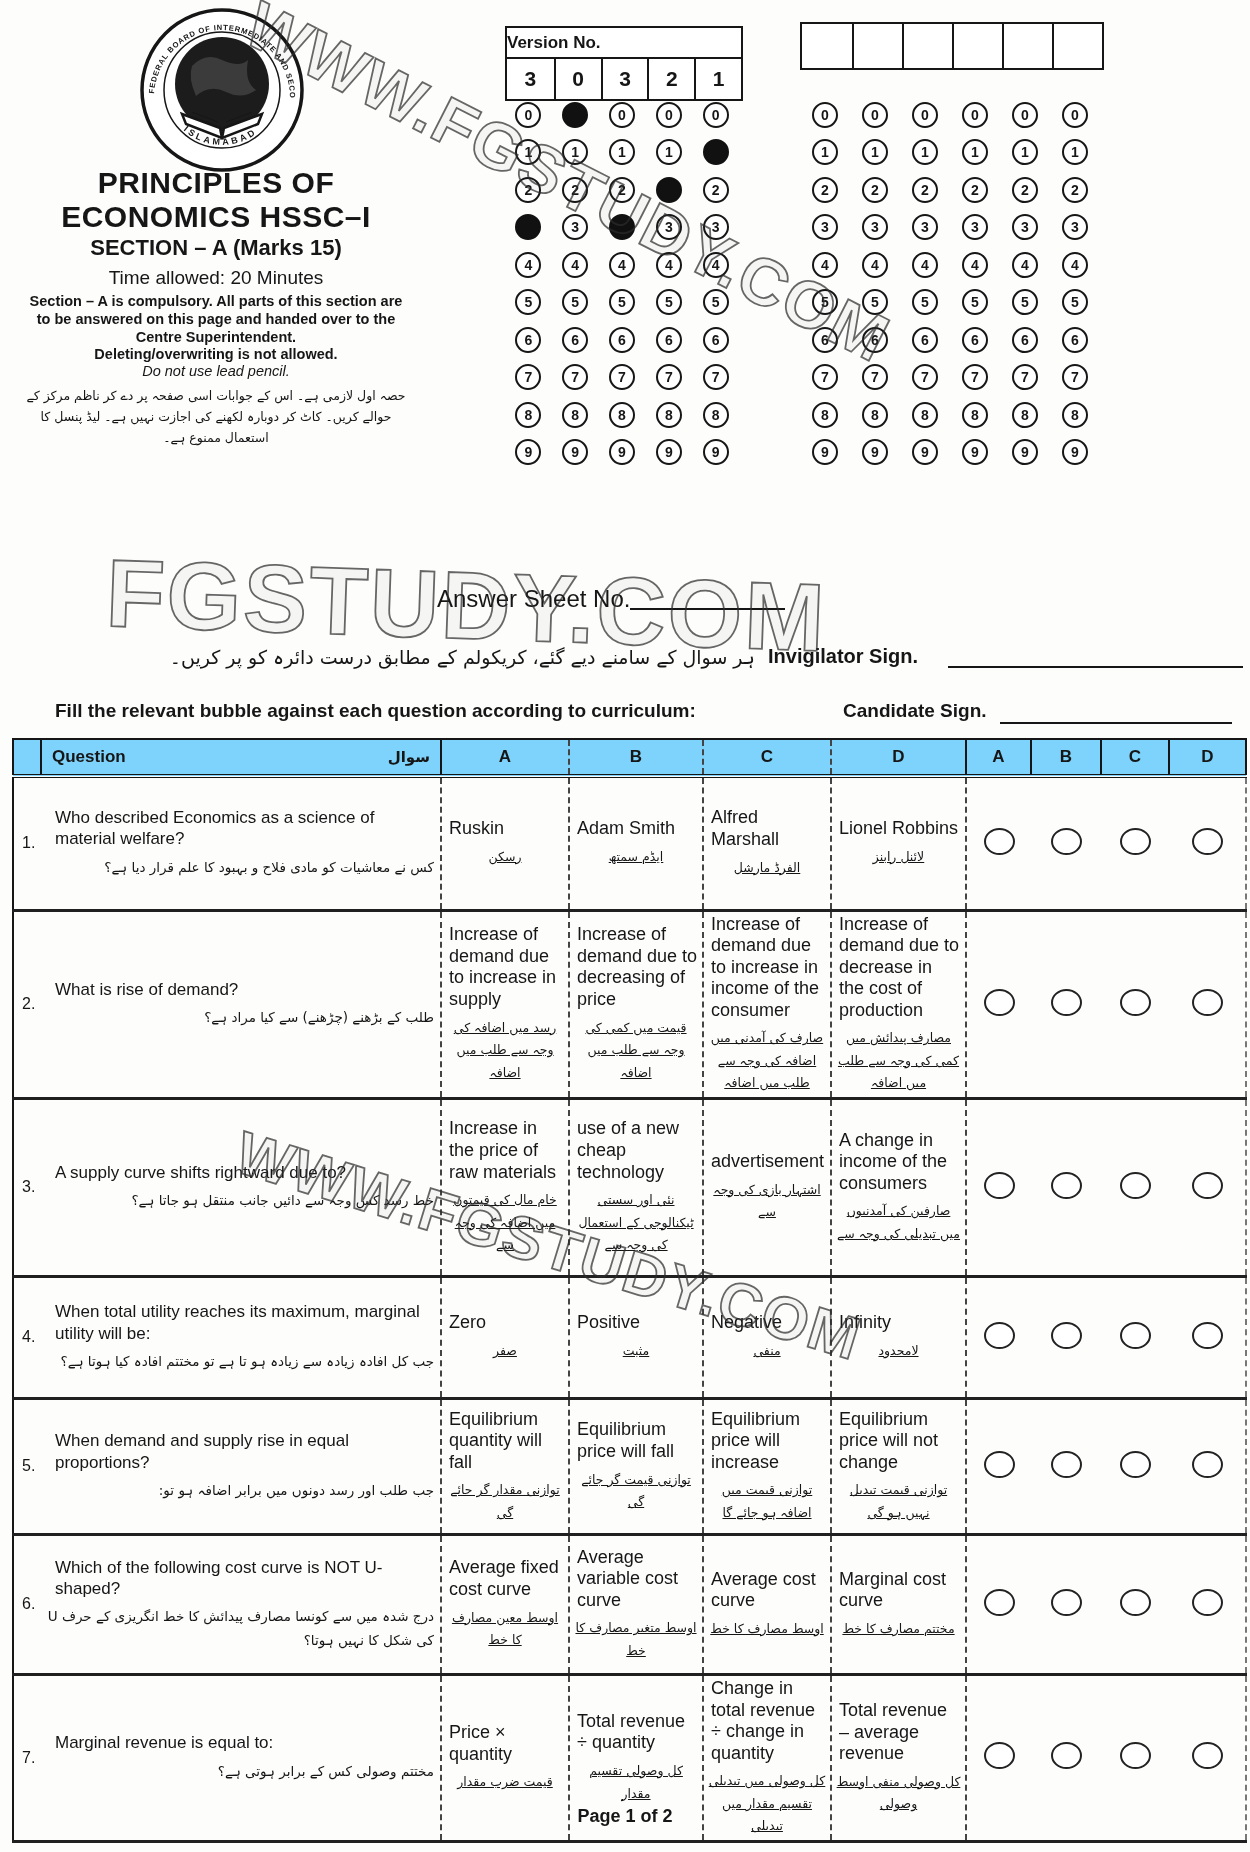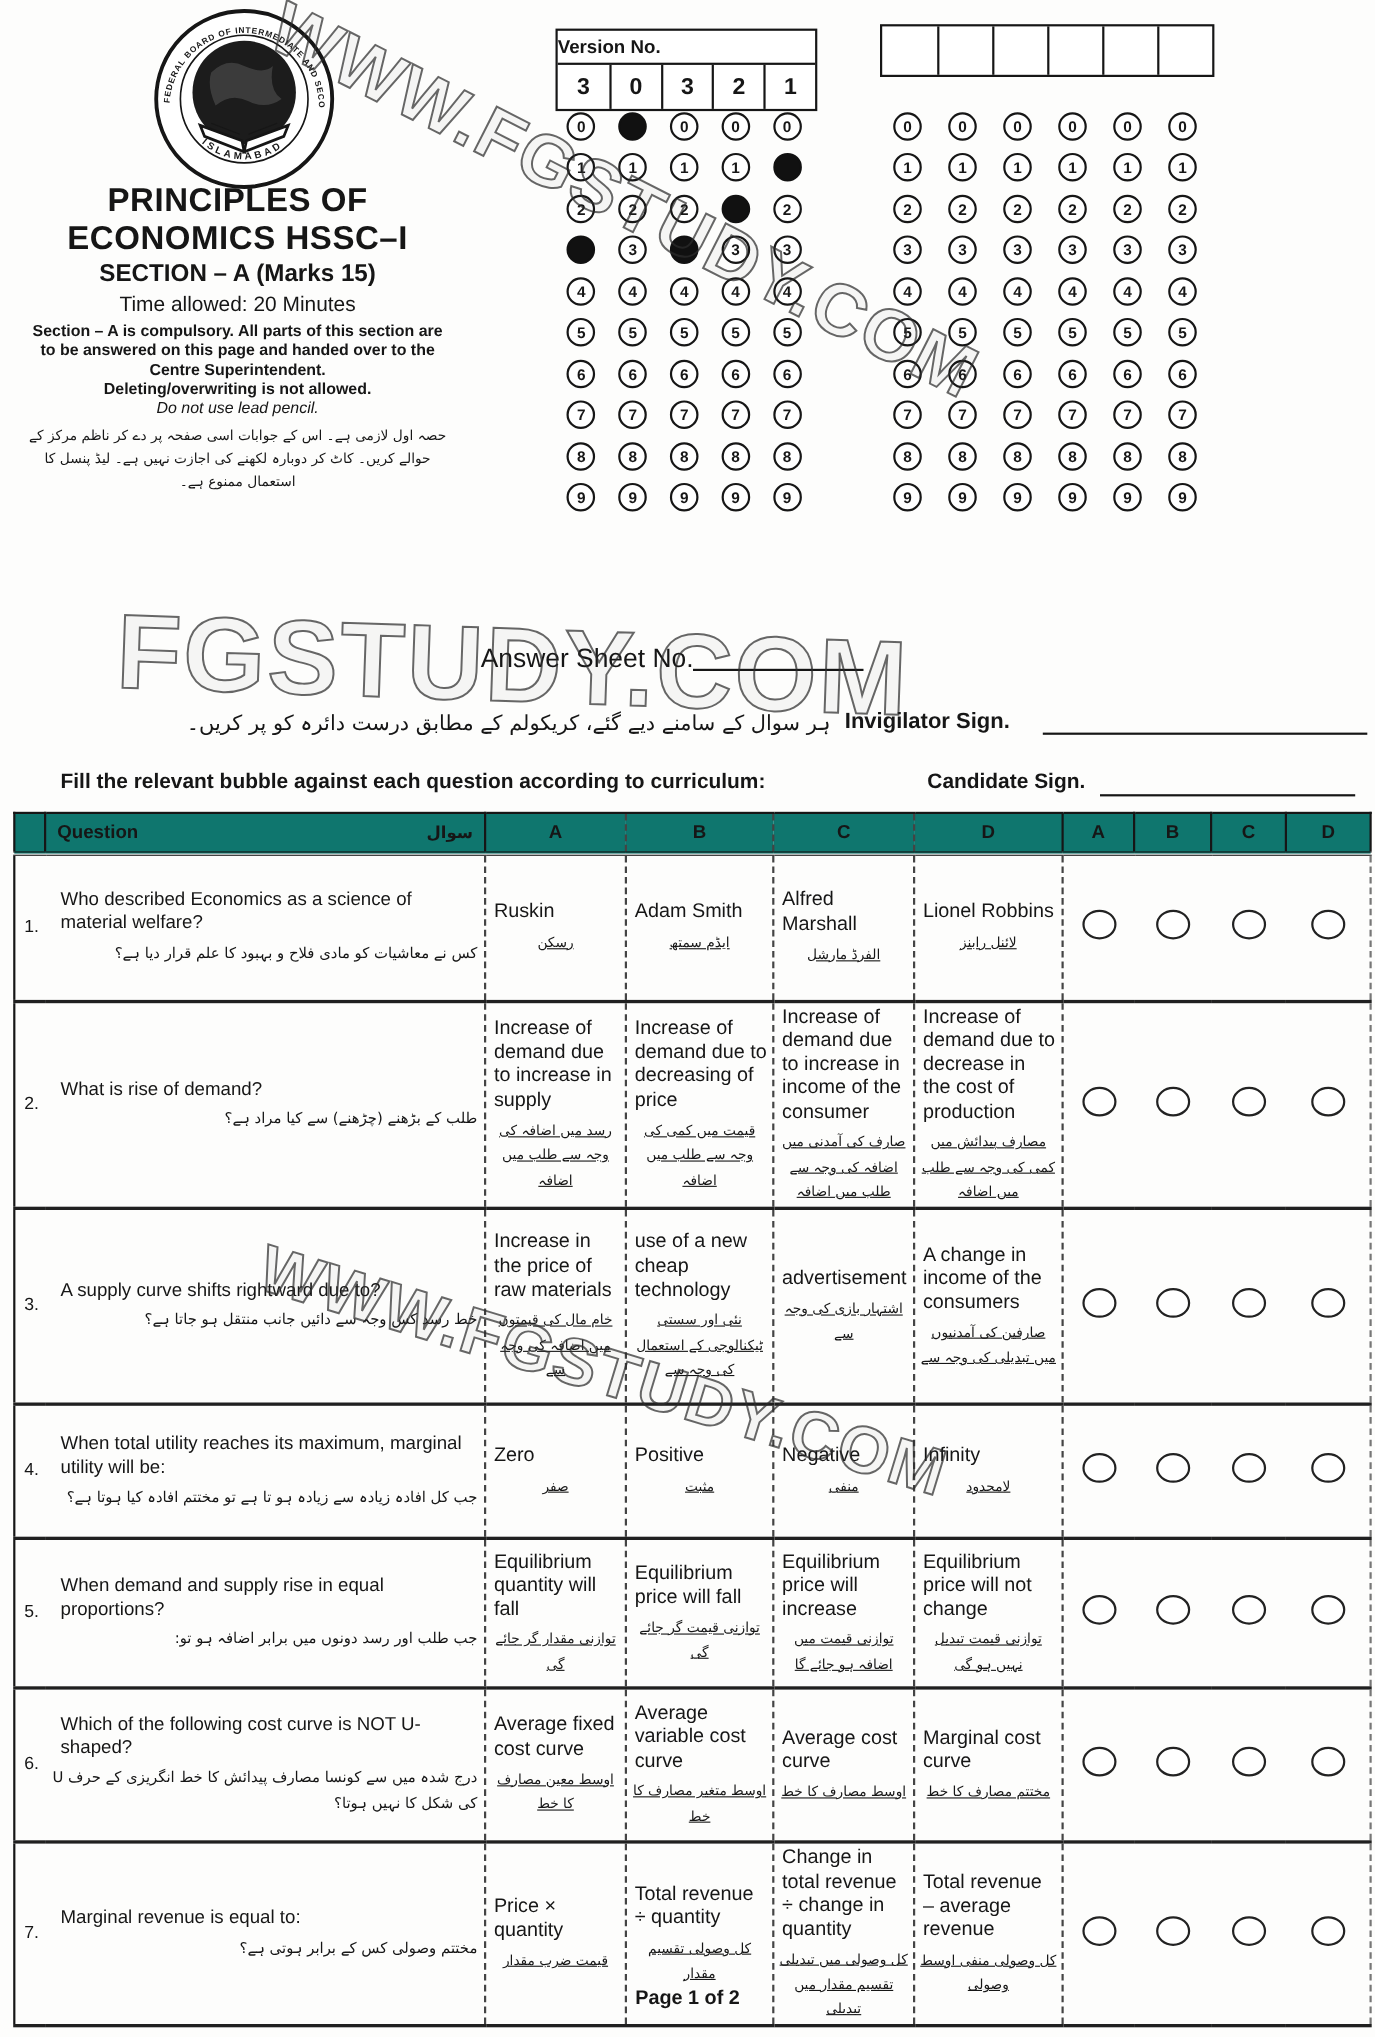--- a/index.html
+++ b/index.html
@@ -46,21 +46,21 @@
   #answer-sheet-label{left:437px;top:585px;font-size:24px;font-weight:normal;}
   #invig-label{left:768px;top:645px;font-size:20px;font-weight:bold;}
   #fill-urdu{left:30px;top:646px;width:725px;font-size:19px;text-align:right;}
   #fill-line{left:55px;top:700px;font-size:19px;font-weight:bold;}
   #cand-label{left:843px;top:700px;font-size:19px;font-weight:bold;}
   
   #qtable-wrap{left:12px;top:738px;width:1233px;}
   table.qt{border-collapse:collapse;table-layout:fixed;width:1233px;}
   .qt td{vertical-align:middle;padding:0;}
   tr.thead-row td{border:2px solid #161616;border-bottom:4px double #161616;height:34px;
-                  font-size:17px;font-weight:bold;background:#0f766e;}
+                  font-size:17px;font-weight:bold;background:#7dd3fc;}
   td.h-q{padding:0 10px;}
   .h-q-in{display:flex;justify-content:space-between;align-items:center;}
   td.h-opt{text-align:center;border-left:2px dashed #444 !important;border-right:none !important;}
   td.h-bub{text-align:center;}
   tr.qrow td{border-top:3px solid #202020;}
   tr.qrow:last-child td{border-bottom:3px solid #202020;}
   td.numcol{text-align:left;padding-left:8px;font-size:16px;border-left:2px solid #161616;}
   td.qcol .en{font-size:17px;line-height:1.25;padding:2px 2px 2px 14px;}
   td.qcol .ur{font-size:13.5px;line-height:1.75;padding:4px 6px 2px 4px;text-align:right;}
   td.opt{border-left:2px dashed #444;}

